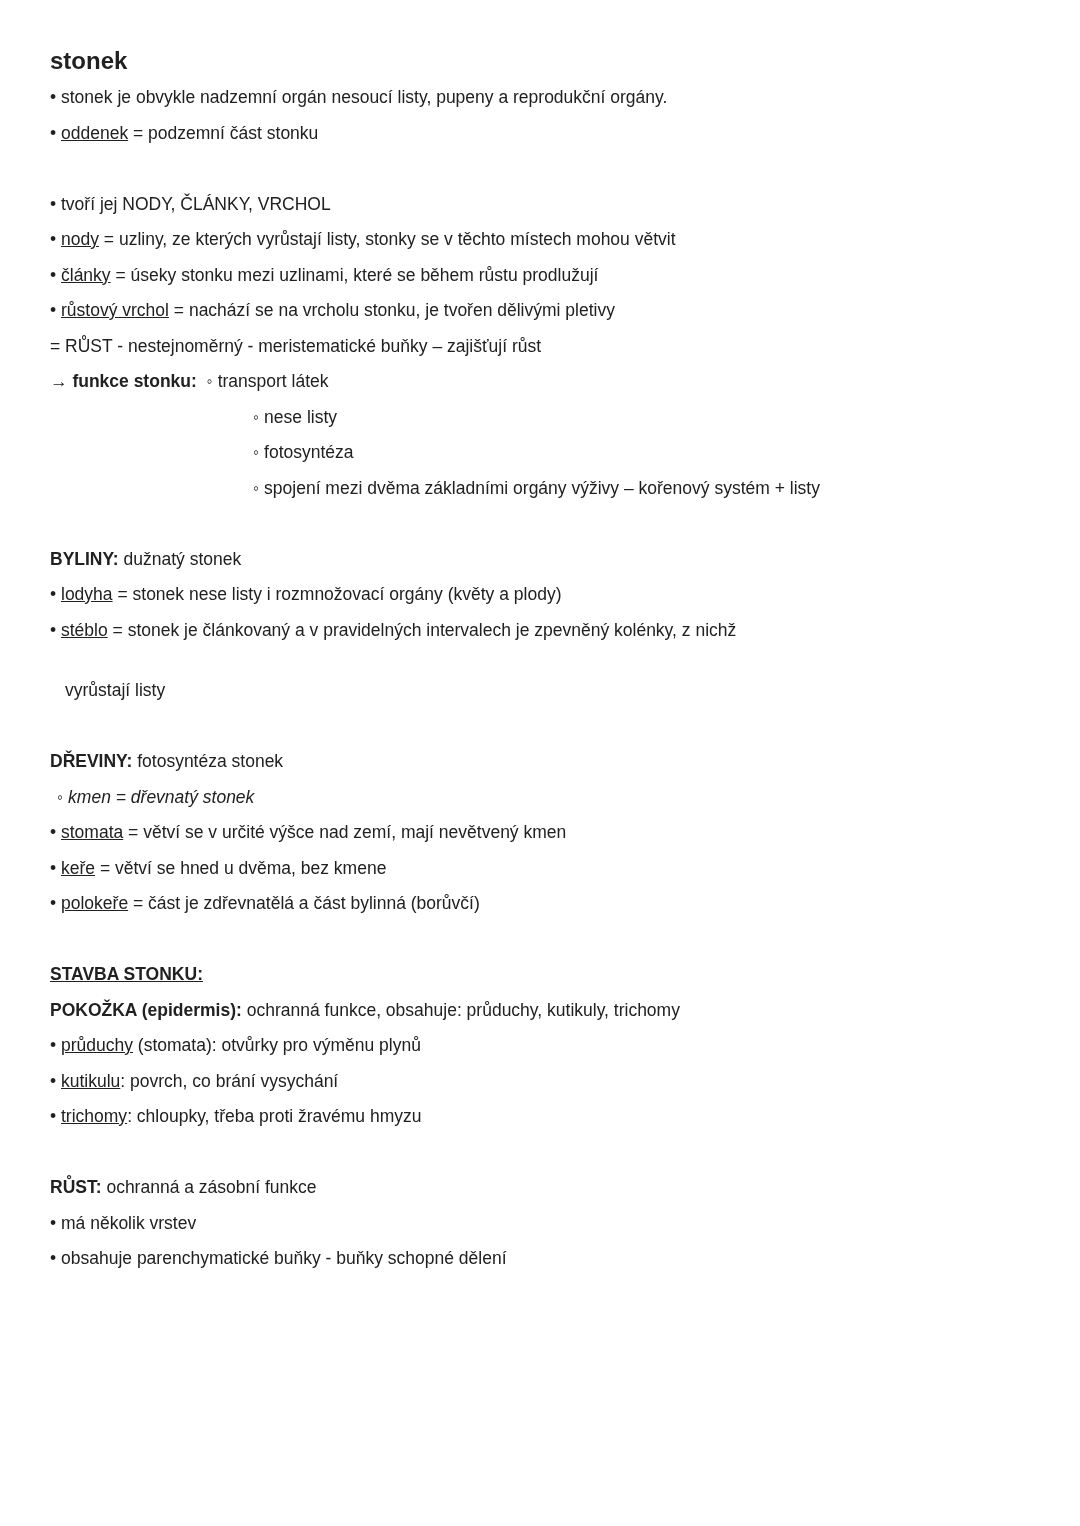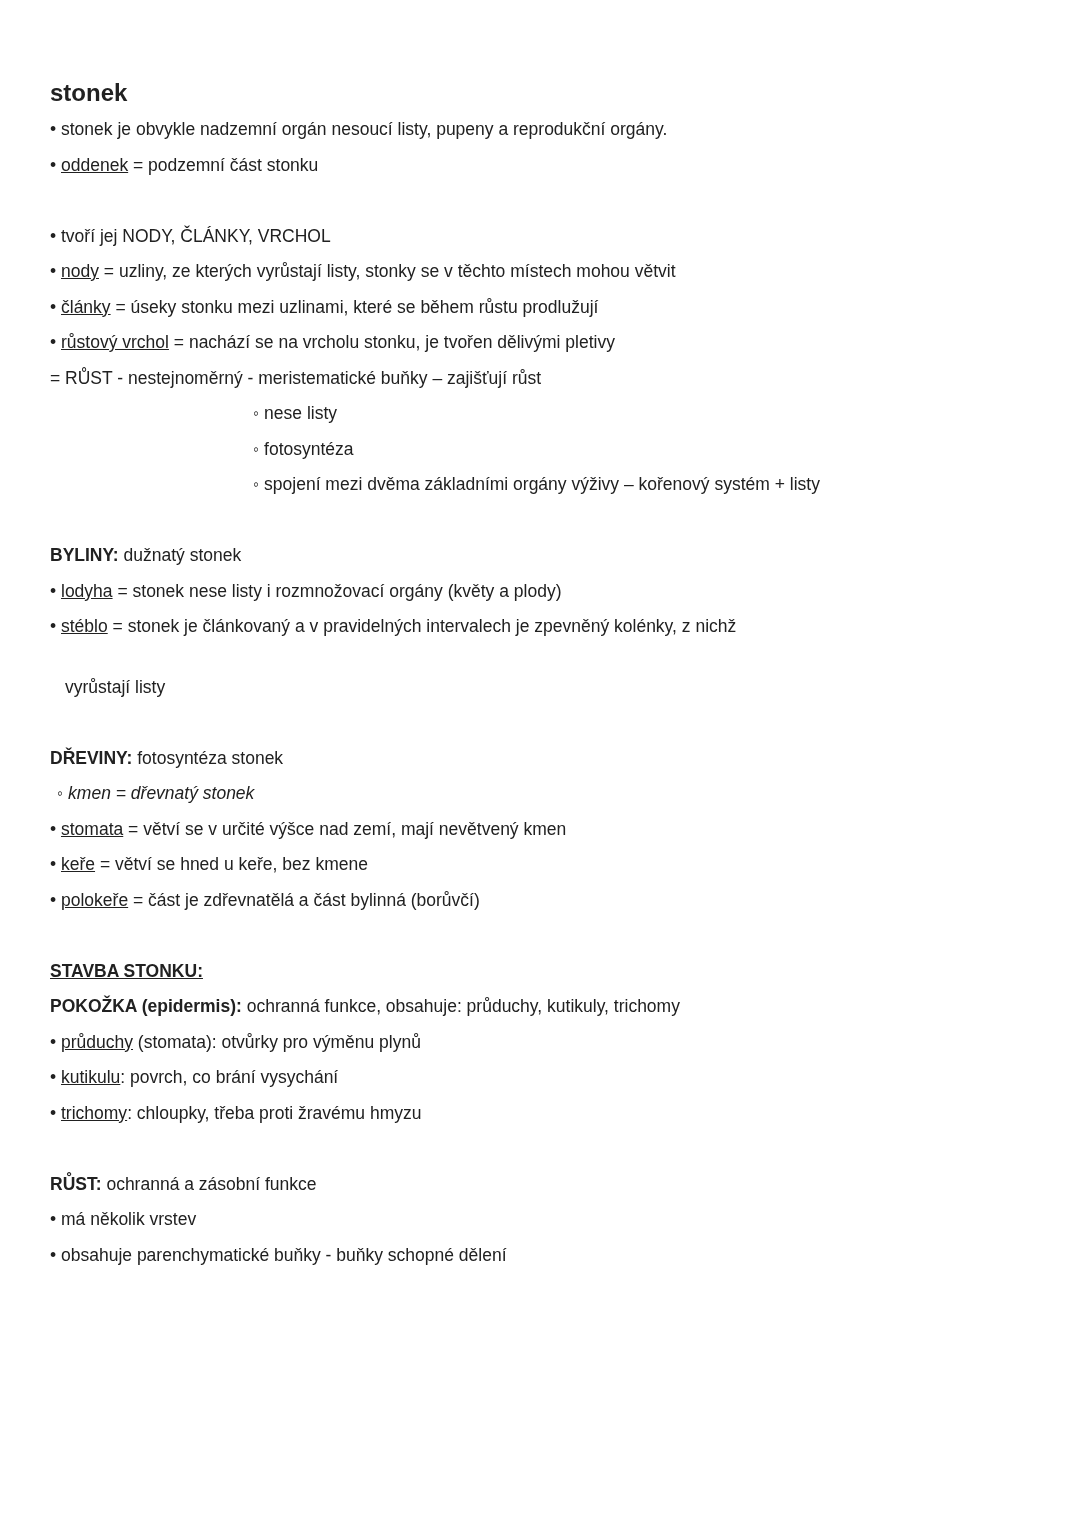--- a/index.html
+++ b/index.html
@@ -7,21 +7,21 @@
     width: 1080px;
     height: 1526px;
     background: #ffffff;
     color: #212121;
     font-family: "Liberation Sans", "DejaVu Sans", sans-serif;
     overflow: hidden;
   }
   #doc {
     box-sizing: border-box;
     width: 960px;
-    padding: 74px 50px 0 50px;
+    padding: 42px 50px 0 50px;
     font-size: 17.5px;
   }
   .line {
     line-height: 35.5px;
     white-space: pre-wrap;
   }
   .h1 {
     font-size: 24px;
     font-weight: bold;
     line-height: 38px;
@@ -40,33 +40,34 @@
 <div id="doc">
     <div class="line h1"><span class="b">stonek</span></div>
     <div class="line"><span>• stonek je obvykle nadzemní orgán nesoucí listy, pupeny a reprodukční orgány.</span></div>
     <div class="line"><span>• </span><span class="u">oddenek</span><span> = podzemní část stonku</span></div>
     <div class="spacer"></div>
     <div class="line"><span>• tvoří jej NODY, ČLÁNKY, VRCHOL</span></div>
     <div class="line"><span>• </span><span class="u">nody</span><span> = uzliny, ze kterých vyrůstají listy, stonky se v těchto místech mohou větvit</span></div>
     <div class="line"><span>• </span><span class="u">články</span><span> = úseky stonku mezi uzlinami, které se během růstu prodlužují</span></div>
     <div class="line"><span>• </span><span class="u">růstový vrchol</span><span> = nachází se na vrcholu stonku, je tvořen dělivými pletivy</span></div>
     <div class="line"><span>= RŮST - nestejnoměrný - meristematické buňky – zajišťují růst</span></div>
+    <div class="line"><span>→ </span><span class="b">funkce stonku:</span><span>  ◦ transport látek</span></div>
     <div class="line indent-sub"><span>◦ nese listy</span></div>
     <div class="line indent-sub"><span>◦ fotosyntéza</span></div>
     <div class="line indent-sub"><span>◦ spojení mezi dvěma základními orgány výživy – kořenový systém + listy</span></div>
     <div class="spacer"></div>
     <div class="line"><span class="b">BYLINY:</span><span> dužnatý stonek</span></div>
     <div class="line"><span>• </span><span class="u">lodyha</span><span> = stonek nese listy i rozmnožovací orgány (květy a plody)</span></div>
     <div class="line"><span>• </span><span class="u">stéblo</span><span> = stonek je článkovaný a v pravidelných intervalech je zpevněný kolénky, z nichž</span></div>
     <div class="line indent-cont"><span>vyrůstají listy</span></div>
     <div class="spacer"></div>
     <div class="line"><span class="b">DŘEVINY:</span><span> fotosyntéza stonek</span></div>
     <div class="line indent-small"><span>◦ </span><span class="i">kmen = dřevnatý stonek</span></div>
     <div class="line"><span>• </span><span class="u">stomata</span><span> = větví se v určité výšce nad zemí, mají nevětvený kmen</span></div>
-    <div class="line"><span>• </span><span class="u">keře</span><span> = větví se hned u keře, bez kmene</span></div>
+    <div class="line"><span>• </span><span class="u">keře</span><span> = větví se hned u dvěma, bez kmene</span></div>
     <div class="line"><span>• </span><span class="u">polokeře</span><span> = část je zdřevnatělá a část bylinná (borůvčí)</span></div>
     <div class="spacer"></div>
     <div class="line"><span class="b u">STAVBA STONKU:</span></div>
     <div class="line"><span class="b">POKOŽKA (epidermis):</span><span> ochranná funkce, obsahuje: průduchy, kutikuly, trichomy</span></div>
     <div class="line"><span>• </span><span class="u">průduchy</span><span> (stomata): otvůrky pro výměnu plynů</span></div>
     <div class="line"><span>• </span><span class="u">kutikulu</span><span>: povrch, co brání vysychání</span></div>
     <div class="line"><span>• </span><span class="u">trichomy</span><span>: chloupky, třeba proti žravému hmyzu</span></div>
     <div class="spacer"></div>
     <div class="line"><span class="b">RŮST:</span><span> ochranná a zásobní funkce</span></div>
     <div class="line"><span>• má několik vrstev</span></div>

